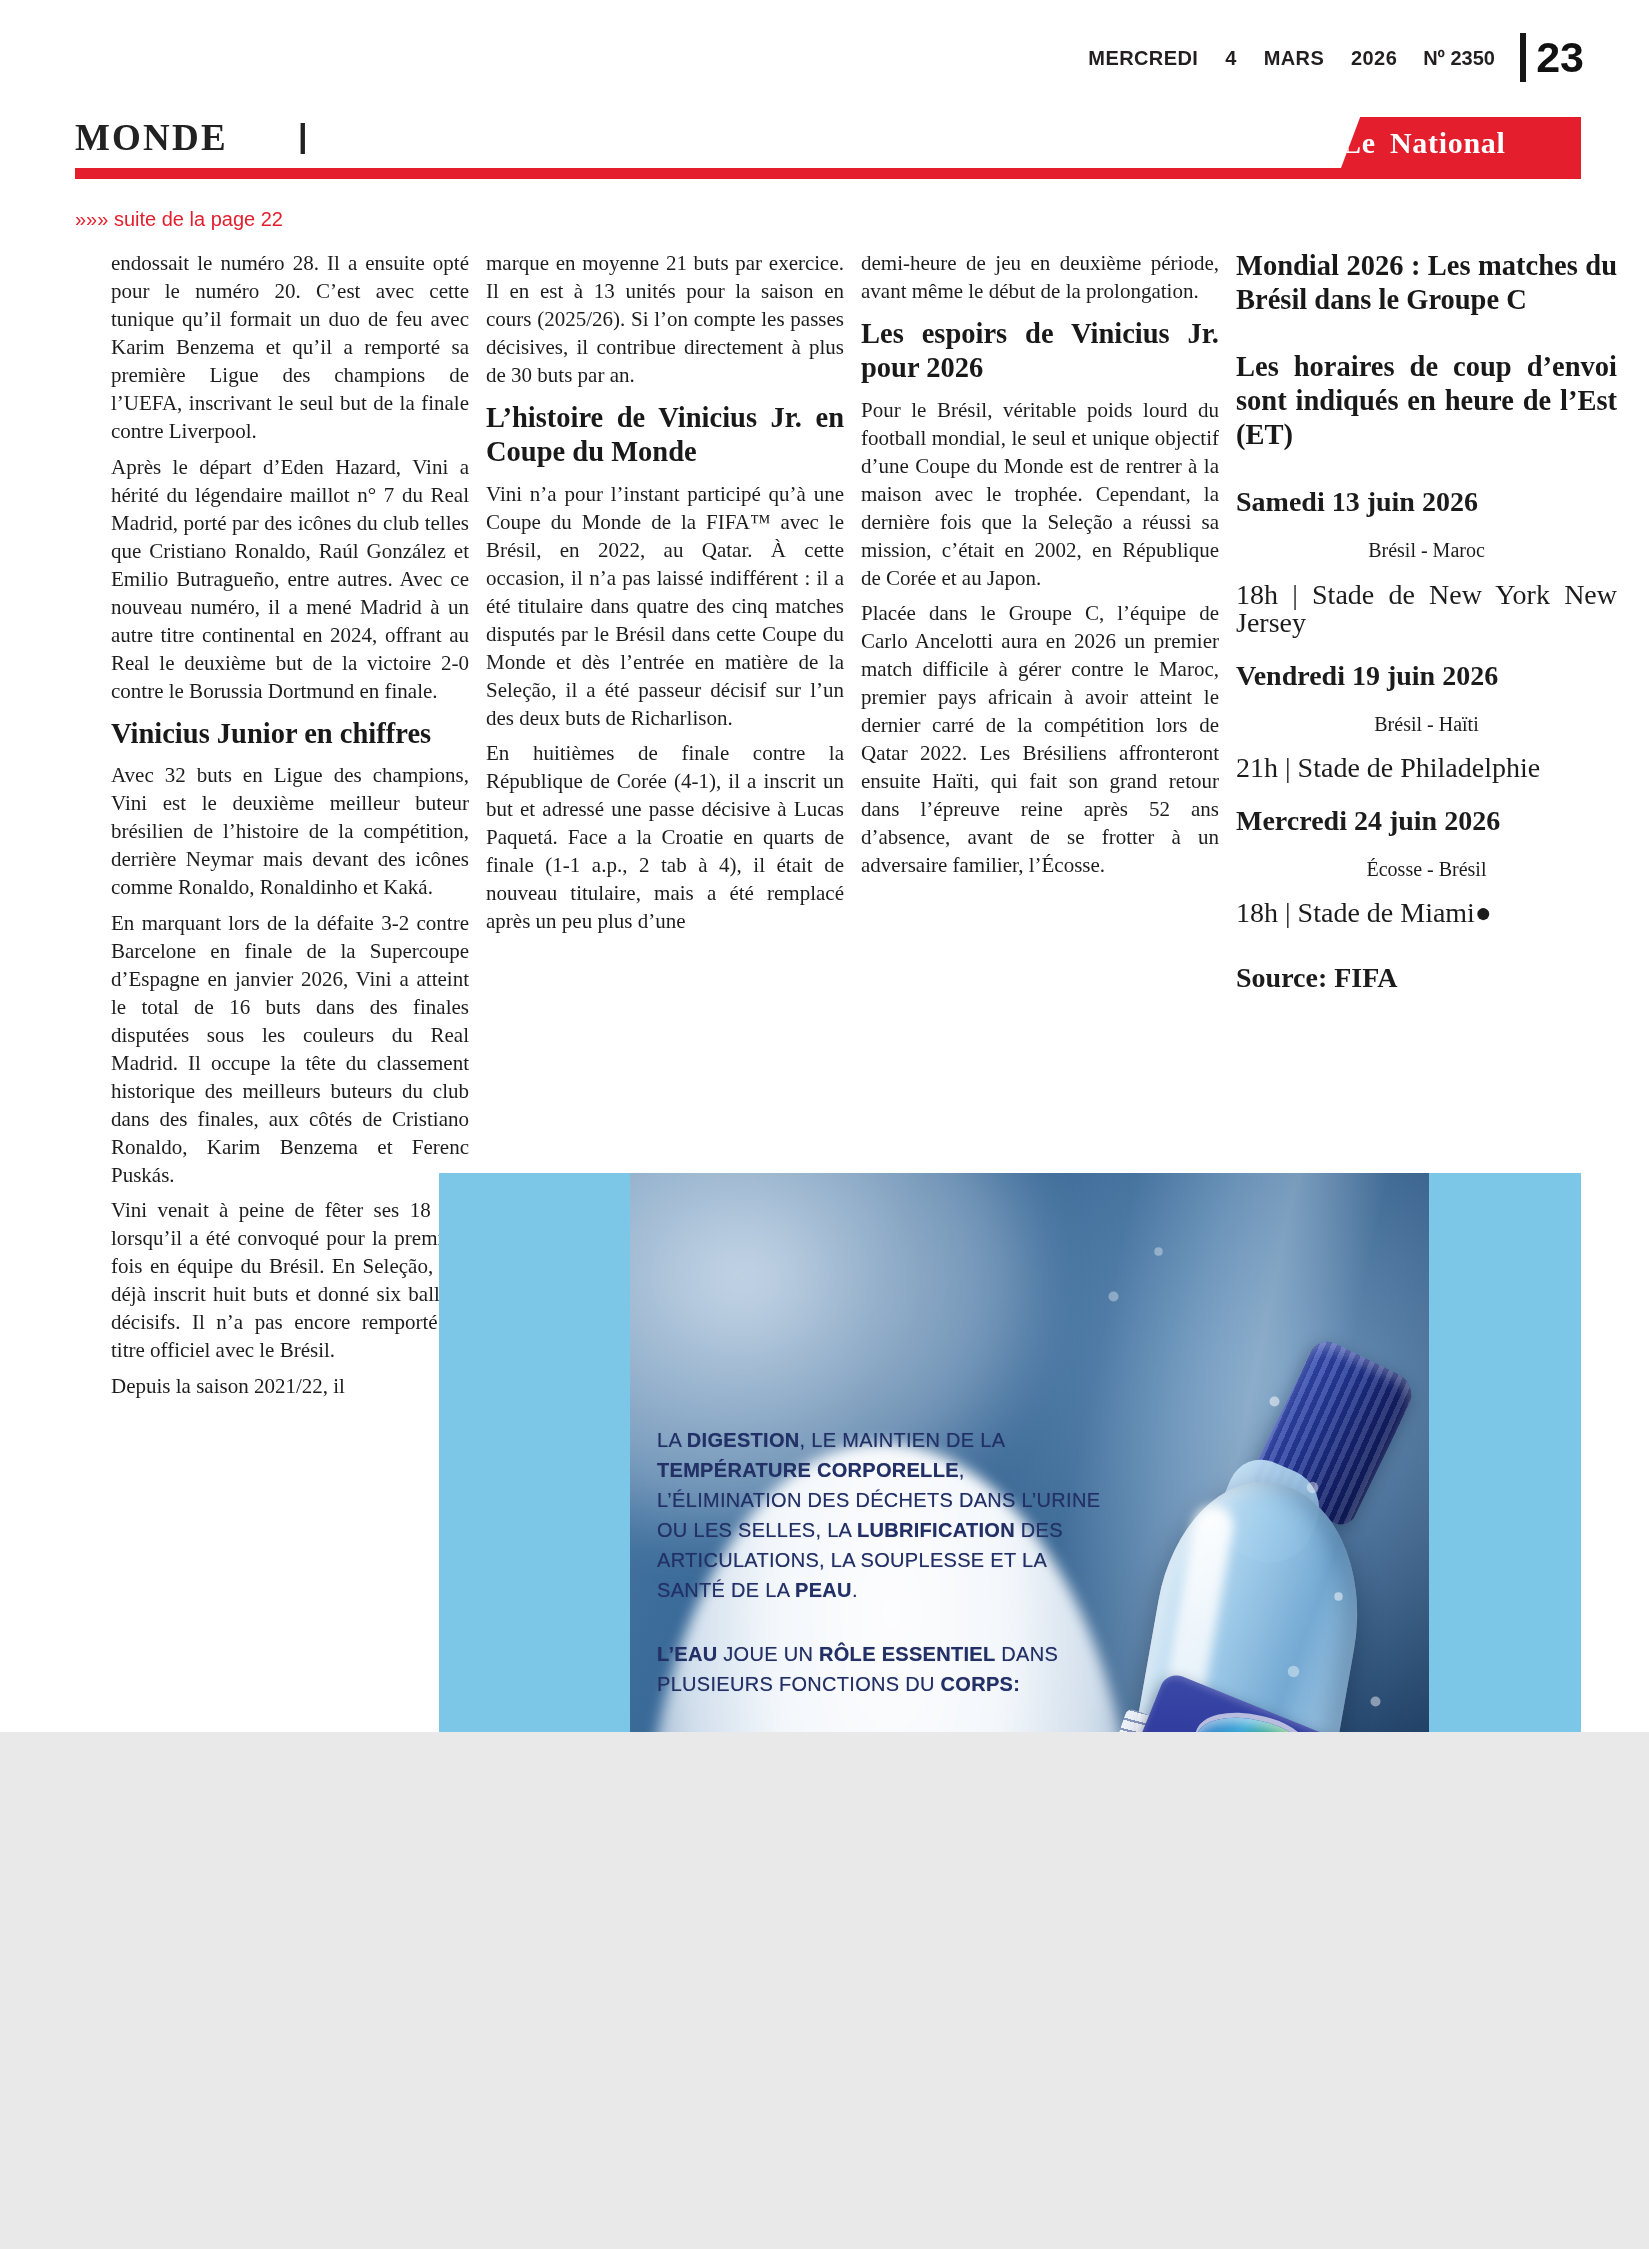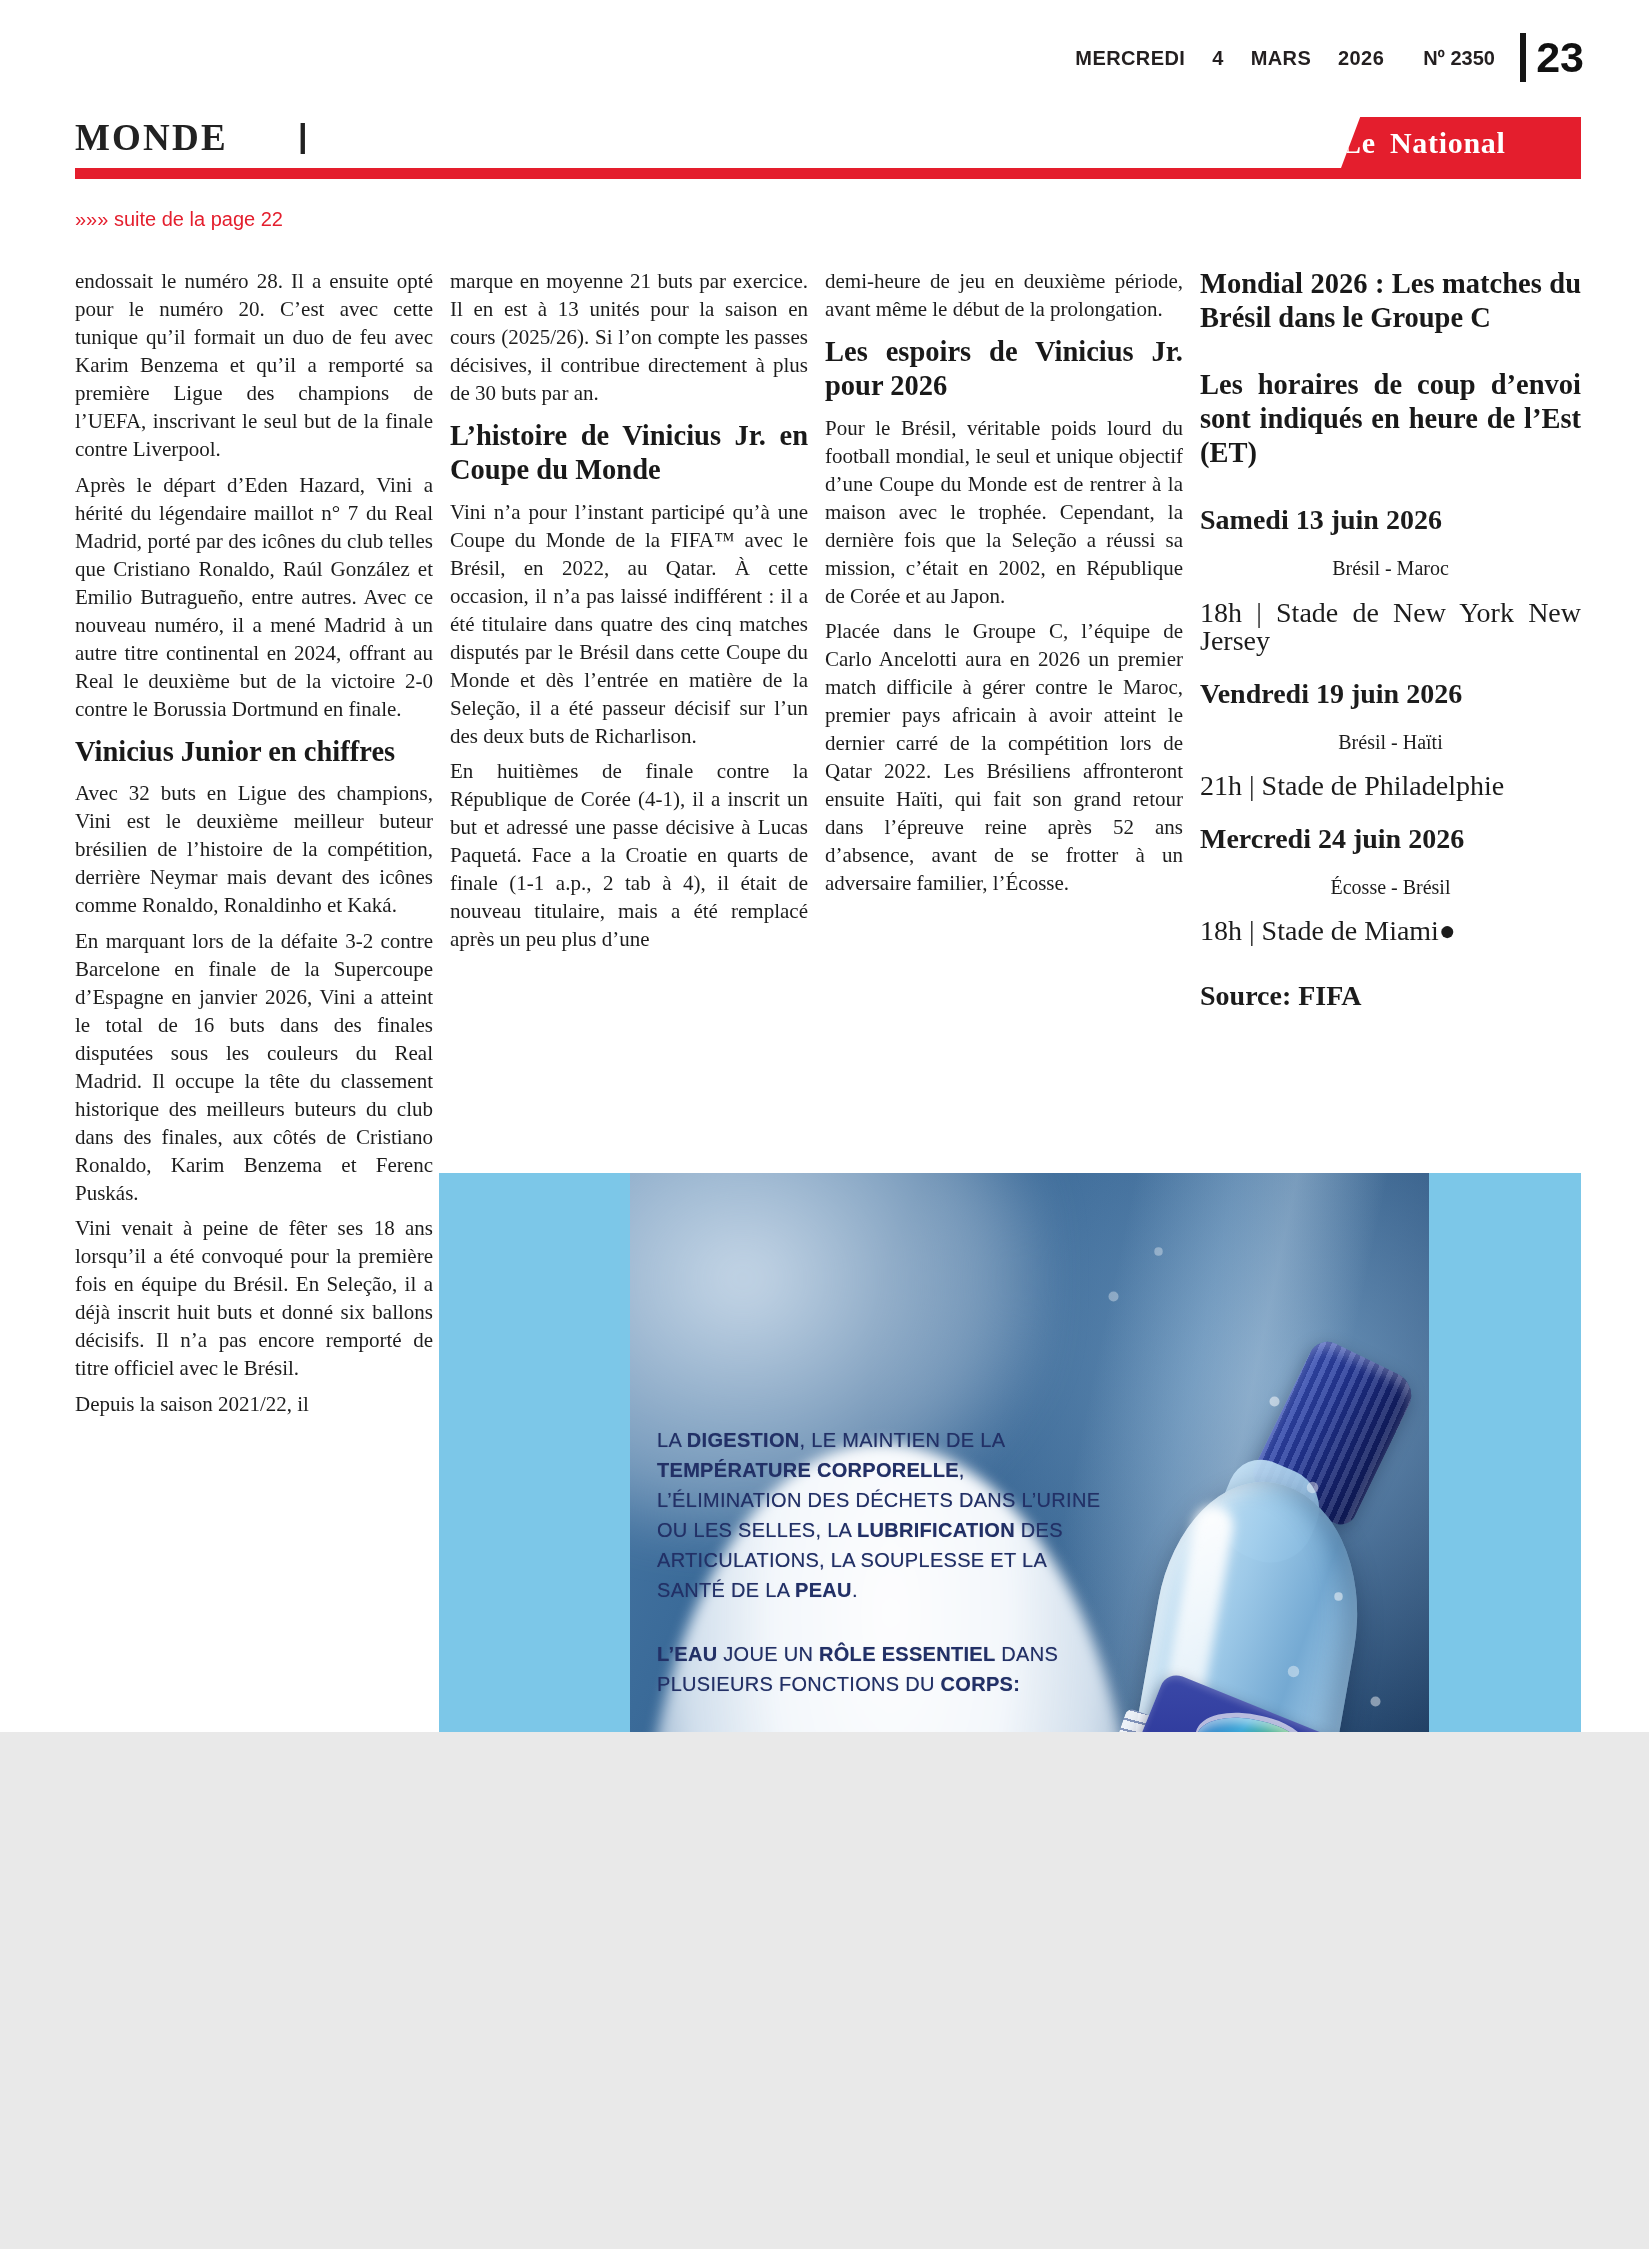--- a/index.html
+++ b/index.html
@@ -2,36 +2,36 @@
 <html style="font-size:12px"><head>
 <meta charset="utf-8">
 <style>
   html,body{margin:0;padding:0;background:#e9e9e9;}
   .page{position:relative;width:1650px;height:1732px;background:#ffffff;overflow:hidden;
         font-family:"Liberation Serif",serif;color:#1c1c1c;}
 
   
   .dateline{position:absolute;top:33px;right:66px;display:flex;align-items:center;}
   .d-date{font:700 20px/1 "Liberation Sans",sans-serif;letter-spacing:0.4px;word-spacing:21px;color:#231f20;}
-  .d-issue{margin-left:39px;font:700 20px/1 "Liberation Sans",sans-serif;color:#231f20;}
+  .d-issue{margin-left:26px;font:700 20px/1 "Liberation Sans",sans-serif;color:#231f20;}
   .d-bar{width:5.2px;height:49px;background:#161616;margin:0 10.5px 0 25.5px;}
   .d-page{font:700 43px/1 "Liberation Sans",sans-serif;color:#111;}
 
   .sport-title{position:absolute;left:75px;top:118px;font:700 37px/1.1 "Liberation Serif",serif;
                letter-spacing:2.2px;color:#222;}
   .sport-pipe{position:absolute;left:298px;top:117px;font:700 34px/1.1 "Liberation Sans",sans-serif;color:#222;}
   .redline{position:absolute;left:75px;top:168px;width:1506px;height:10.5px;}
   .banner{position:absolute;left:1341px;top:117px;width:240px;height:51px;
           clip-path:polygon(8% 0,100% 0,100% 100%,0 100%);
           display:flex;align-items:center;}
   .banner span{color:#fff;font:700 30px/1 "Liberation Serif",serif;letter-spacing:0.7px;word-spacing:6px;}
   .continuation{position:absolute;left:75px;top:207px;font:400 20px/1.2 "Liberation Sans",sans-serif;}
 
   
-  .col{position:absolute;top:267px;width:358px;}
+  .col{position:absolute;top:249px;width:358px;margin-left:36px;}
   .col-0{left:75px;} .col-1{left:450px;} .col-2{left:825px;} .col-3{left:1200px;width:381px;}
   .blk-p{font-size:21px;line-height:28px;text-align:justify;margin:0 0 7.5px;color:#1d1d1d;}
   .blk-h{font-size:28.5px;line-height:34px;font-weight:700;text-align:justify;margin:12px 0 10.5px;color:#191919;}
   .col-3 .blk-h{margin:0 0 33px;}
   .blk-date{font-size:28px;line-height:33px;font-weight:700;margin:21px 0 15px;}
   .blk-match{font-size:20px;line-height:34px;font-weight:400;margin:10.5px 0 0;text-align:center;}
   .blk-venue{font-size:28px;line-height:28.5px;text-align:justify;margin:13.5px 0 0;}
   .blk-source{font-size:28px;line-height:33px;font-weight:700;margin:33px 0 0;}
 
   

